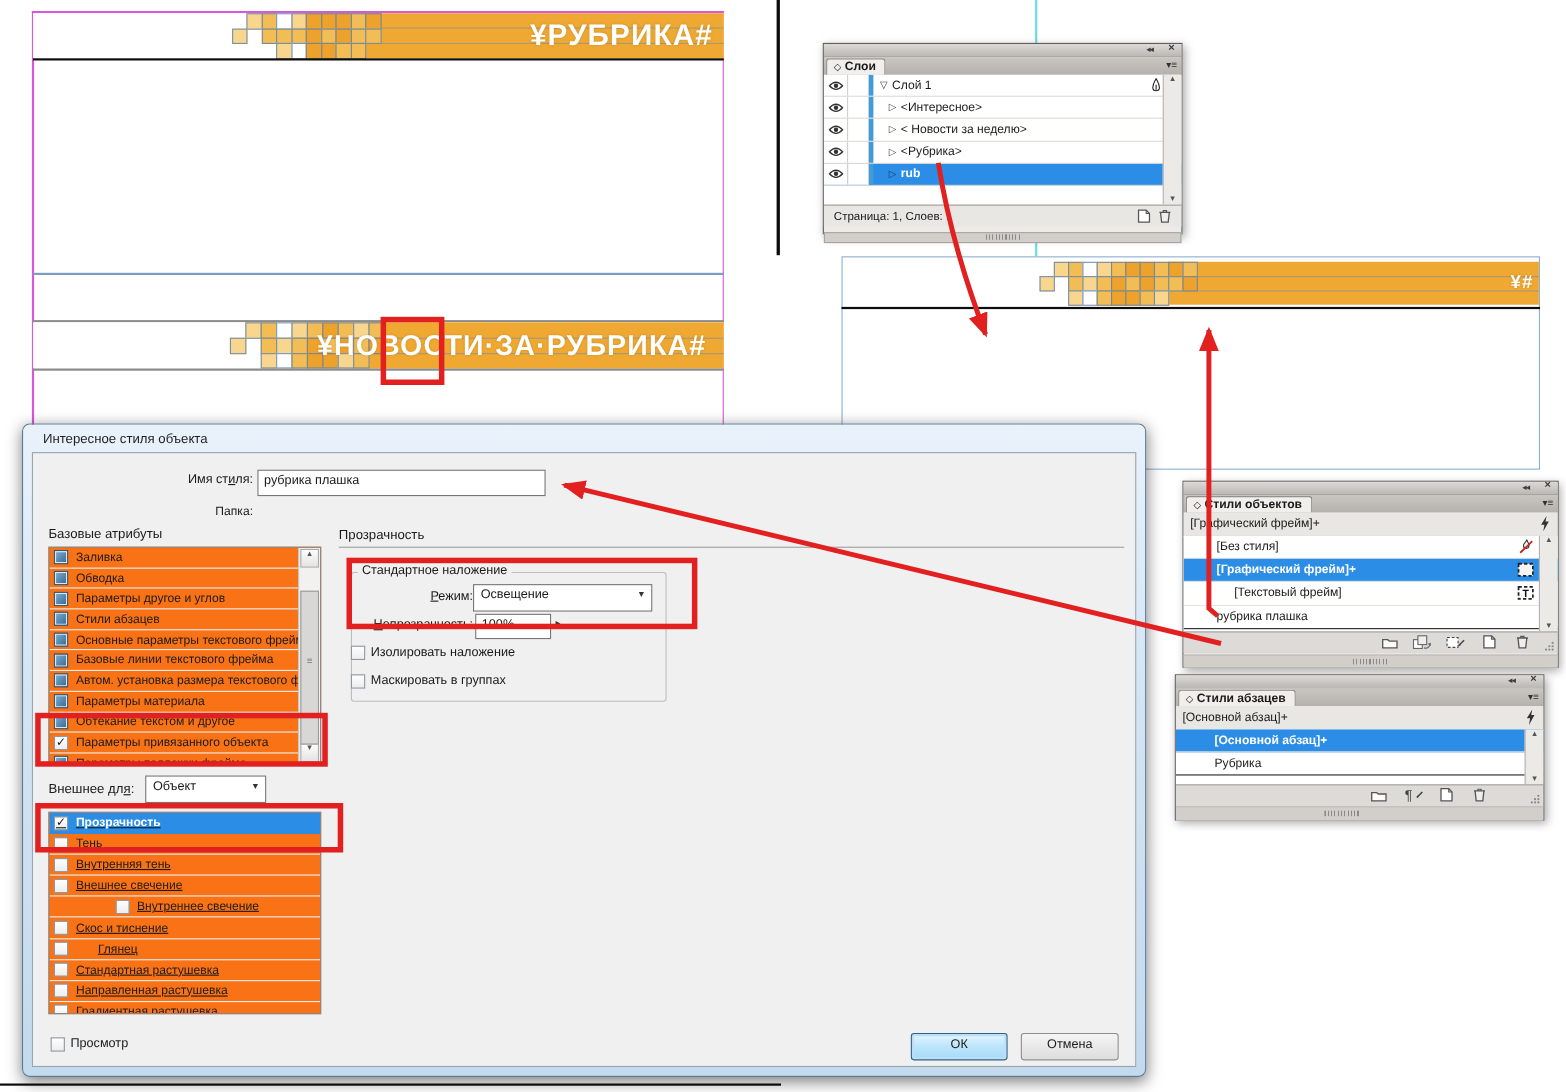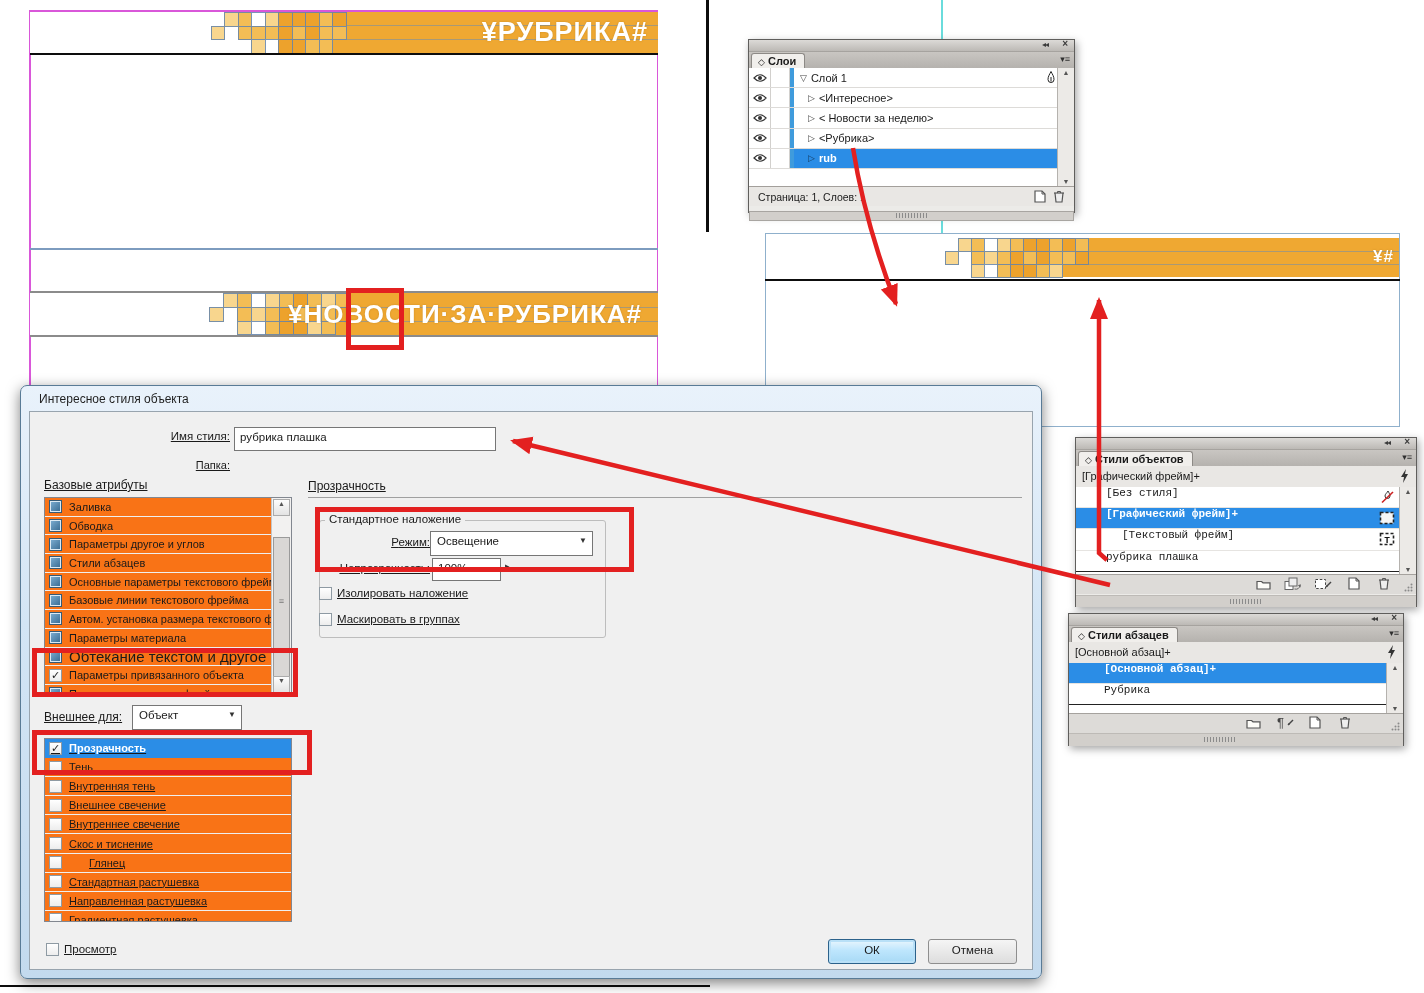--- a/index.html
+++ b/index.html
@@ -45,21 +45,21 @@
   .sq{position:absolute;width:8px;height:8px;border:1px solid #8f8f8f;background:transparent;}
   .icon{display:inline-block;line-height:0;}
   
   #dialog{position:absolute;left:20px;top:385px;width:1020px;height:592px;z-index:10;
           background:linear-gradient(#e9f2fb 0%,#d3e5f5 40%,#c3daee 100%);
           border:1px solid #597ладно;border:1px solid #597b96;border-radius:7px;
           box-shadow:0 4px 14px rgba(0,0,0,.5);}
   #dialog .titlebar{position:absolute;left:18px;top:6px;font-size:12px;color:#1f1f1f;}
   #dlg-client{position:absolute;left:8px;right:8px;top:25px;bottom:8px;background:#f0f0f0;
               border:1px solid #98a4ae;font-size:11.5px;}
-  .dlg-label{position:absolute;white-space:nowrap;text-decoration:underline;}
+  .dlg-label{position:absolute;white-space:nowrap;}
   .r{text-align:right;}
   .field{position:absolute;background:#ffffff;border:1px solid #767676;padding:3px 5px 0 5px;
          font-size:11.5px;white-space:nowrap;overflow:hidden;}
   .listbox{position:absolute;background:#f97316;border:1px solid #828790;overflow:hidden;text-decoration:underline;}
   .lrow{display:flex;align-items:center;padding-left:4px;border-bottom:1px solid #efefef;
         white-space:nowrap;overflow:hidden;}
   .chip{flex:0 0 13px;width:13px;height:13px;margin-right:7px;box-sizing:border-box;
         border:1px solid #365a75;background:linear-gradient(135deg,#7fb0d4,#35688f);
         box-shadow:inset 0 0 0 1px #dce9f2;}
   .cbx{flex:0 0 13px;width:13px;height:13px;margin-right:7px;box-sizing:border-box;
@@ -81,22 +81,22 @@
   u{text-decoration:underline;}
   .hr{position:absolute;height:1px;background:#a0a0a0;}
   
   .lay-row{position:relative;display:flex;align-items:center;height:19.2px;
            border-bottom:1px solid #dddbd8;font-size:11px;}
   .lay-eye{flex:0 0 21px;text-align:center;border-right:1px solid #d2d0cd;height:100%;
            display:flex;align-items:center;justify-content:center;}
   .lay-lock{flex:0 0 18px;border-right:1px solid #d2d0cd;height:100%;}
   .lay-color{flex:0 0 4px;height:100%;background:#3f9bdc;}
   .tri{font-size:9px;color:#444;margin:0 4px 0 6px;}
-  .stylerow{position:relative;display:flex;align-items:flex-start;height:20.2px;
-            border-bottom:1px solid #e6e4e1;font-size:11px;font-family:Liberation Mono, monospace;}
+  .stylerow{position:relative;display:flex;align-items:center;height:20.2px;
+            border-bottom:1px solid #e6e4e1;font-size:11px;}
 </style>
 </head>
 <body>
 
 <div id="stage">
 
   <div class="mline" style="left:29px;top:10px;width:629px;height:2px;"></div>
   <div class="mline" style="left:29px;top:10px;width:1.5px;height:380px;"></div>
   <div class="mline" style="left:656.5px;top:10px;width:1.5px;height:380px;"></div>
 
@@ -521,21 +521,21 @@
           <div class="lrow" style="height:17.7px;">
               <span class="chip"></span>
               <span style="font-size:11px;">Автом. установка размера текстового фрейм</span>
             </div>
           <div class="lrow" style="height:17.7px;">
               <span class="chip"></span>
               <span style="font-size:11px;">Параметры материала</span>
             </div>
           <div class="lrow" style="height:17.7px;">
               <span class="chip"></span>
-              <span style="font-size:15px;">Обтекание текстом и другое</span>
+              <span style="font-size:11px;">Обтекание текстом и другое</span>
             </div>
           <div class="lrow" style="height:17.7px;">
               <span class="cbx">✓</span>
               <span style="font-size:11px;">Параметры привязанного объекта</span>
             </div>
           <div class="lrow" style="height:17.7px;">
               <span class="chip"></span>
               <span style="font-size:11px;">Параметры подложки фрейма</span>
             </div>
         </div>
@@ -567,21 +567,21 @@
             <span style="font-size:11px;">Тень</span>
           </div>
         <div class="lrow" style="height:18.1px;">
             <span class="cbx"></span>
             <span style="font-size:11px;">Внутренняя тень</span>
           </div>
         <div class="lrow" style="height:18.1px;">
             <span class="cbx"></span>
             <span style="font-size:11px;">Внешнее свечение</span>
           </div>
-        <div class="lrow" style="height:18.1px;">
+        <div class="lrow" style="height:18.1px;justify-content:center;">
             <span class="cbx"></span>
             <span style="font-size:11px;">Внутреннее свечение</span>
           </div>
         <div class="lrow" style="height:18.1px;">
             <span class="cbx"></span>
             <span style="font-size:11px;">Скос и тиснение</span>
           </div>
         <div class="lrow" style="height:18.1px;">
             <span class="cbx"></span>
             <span style="font-size:11px;padding-left:20px;">Глянец</span>

